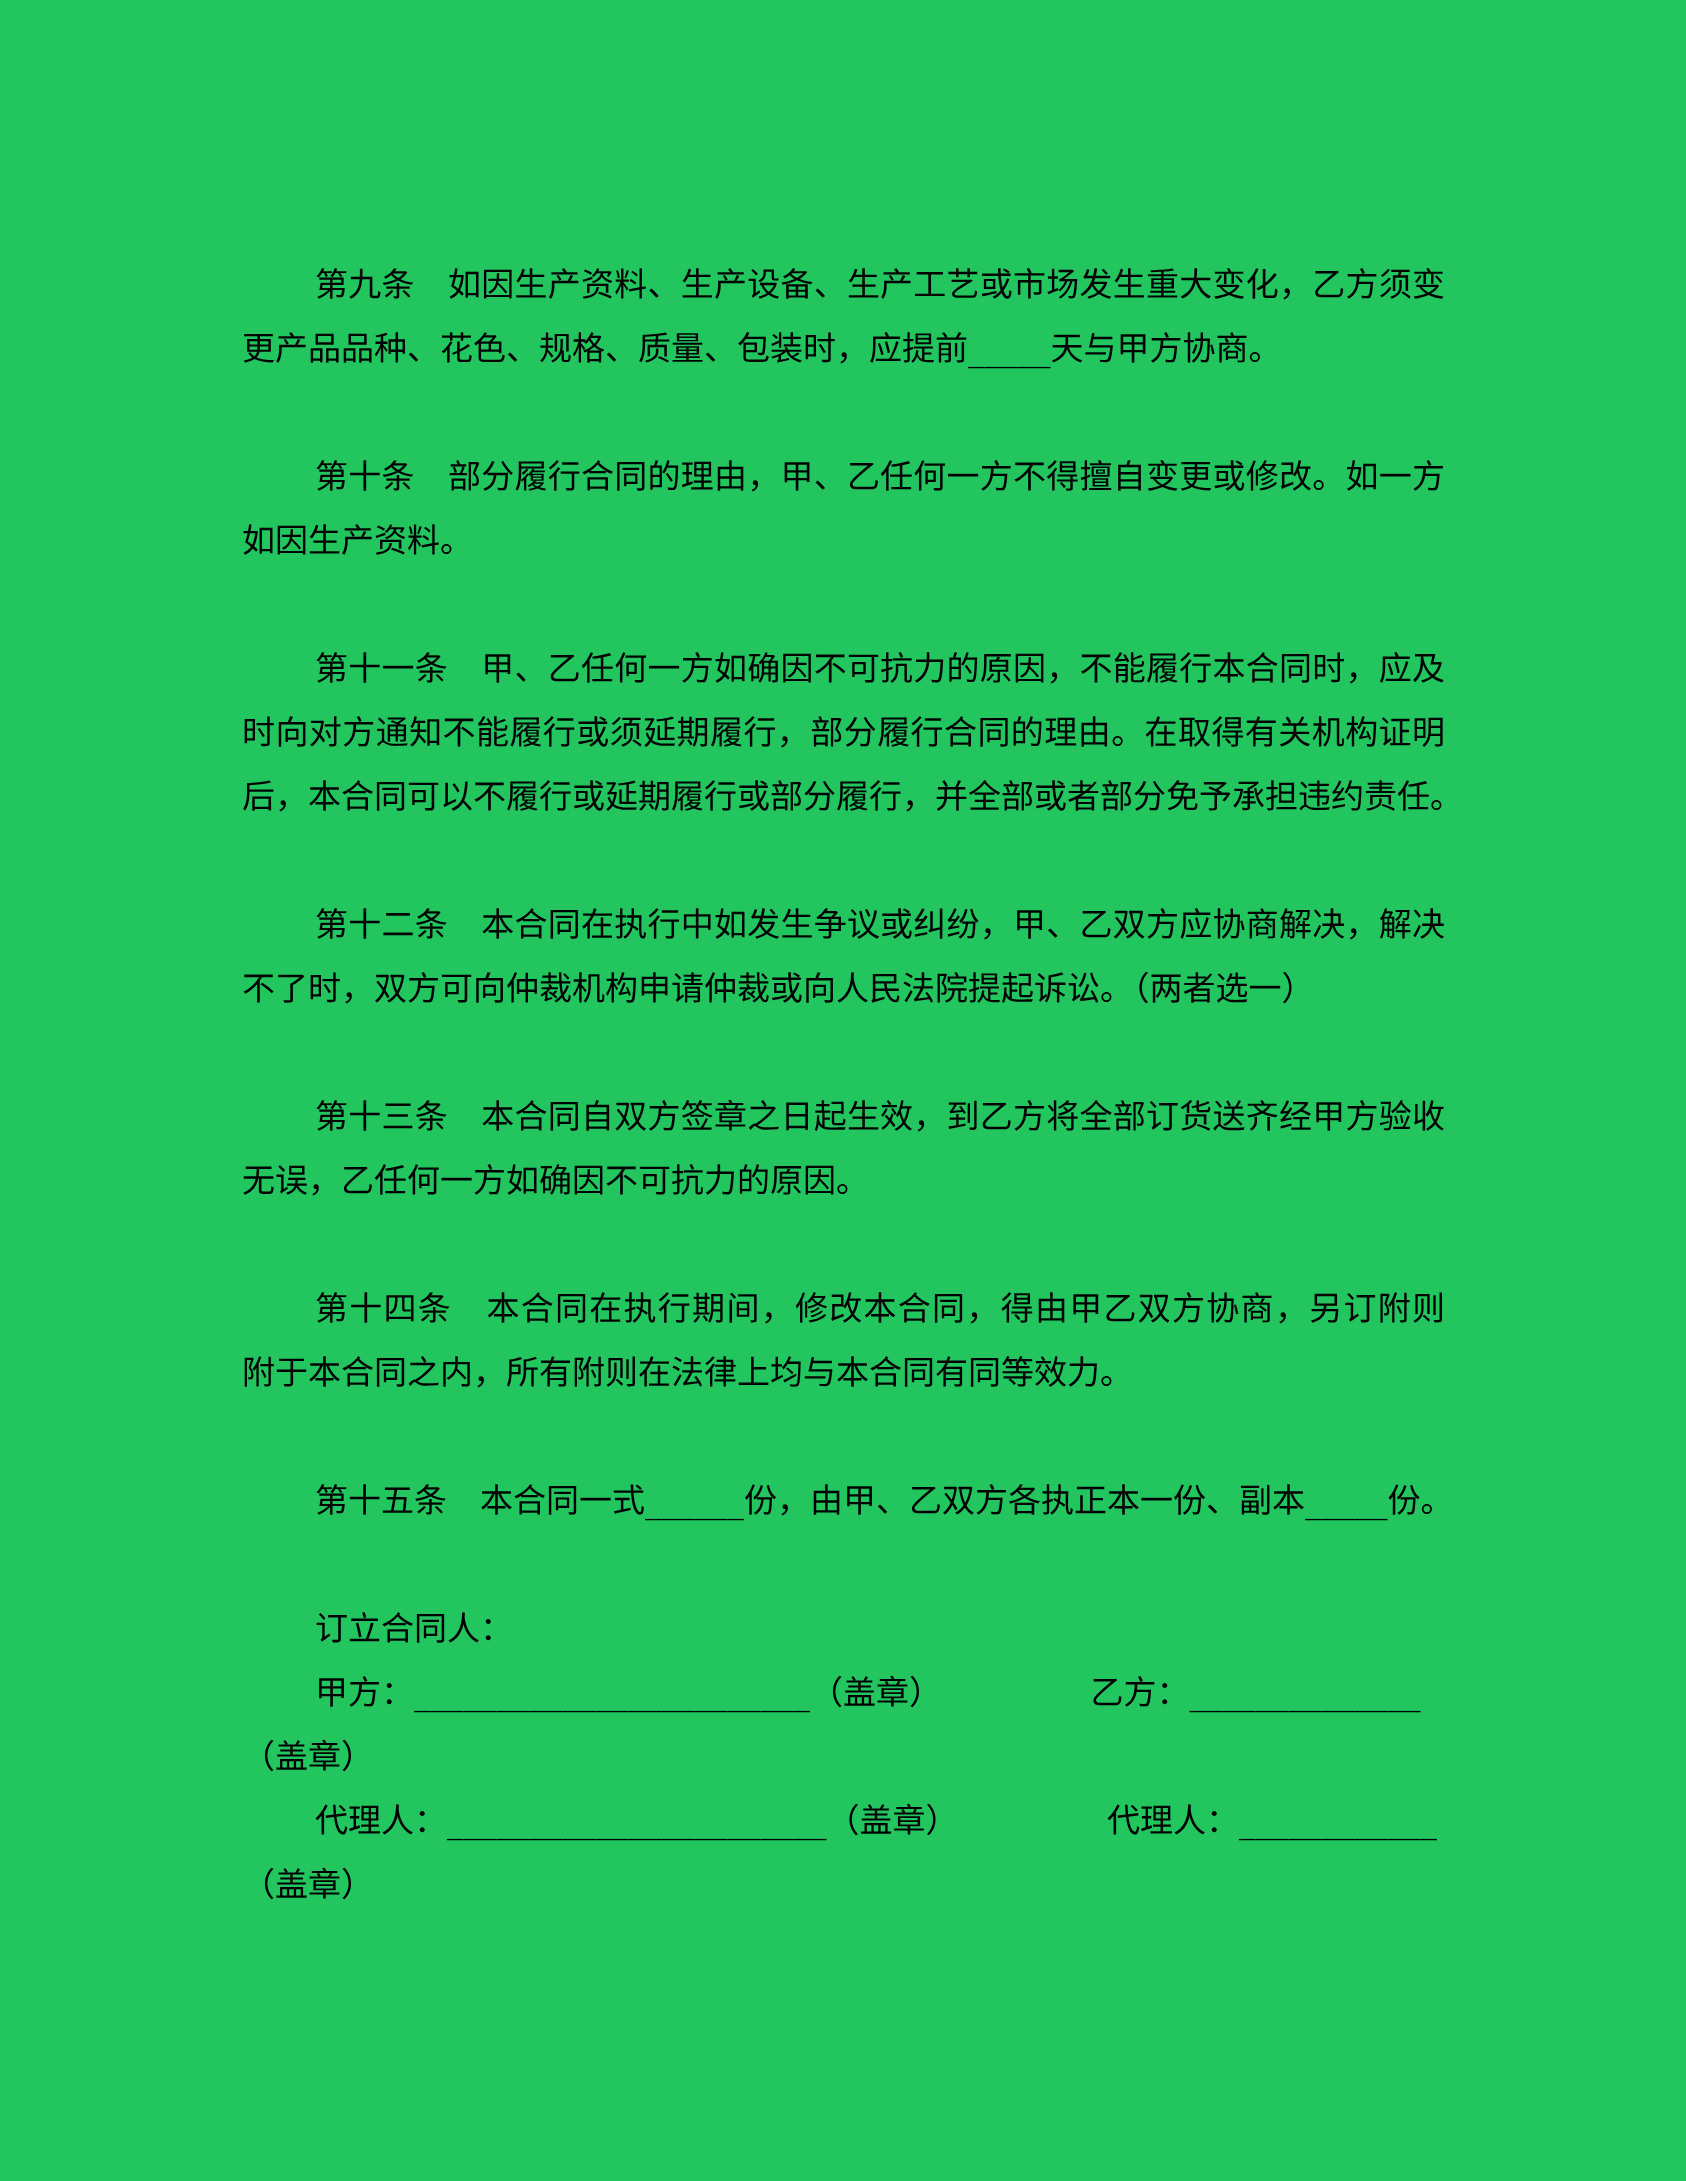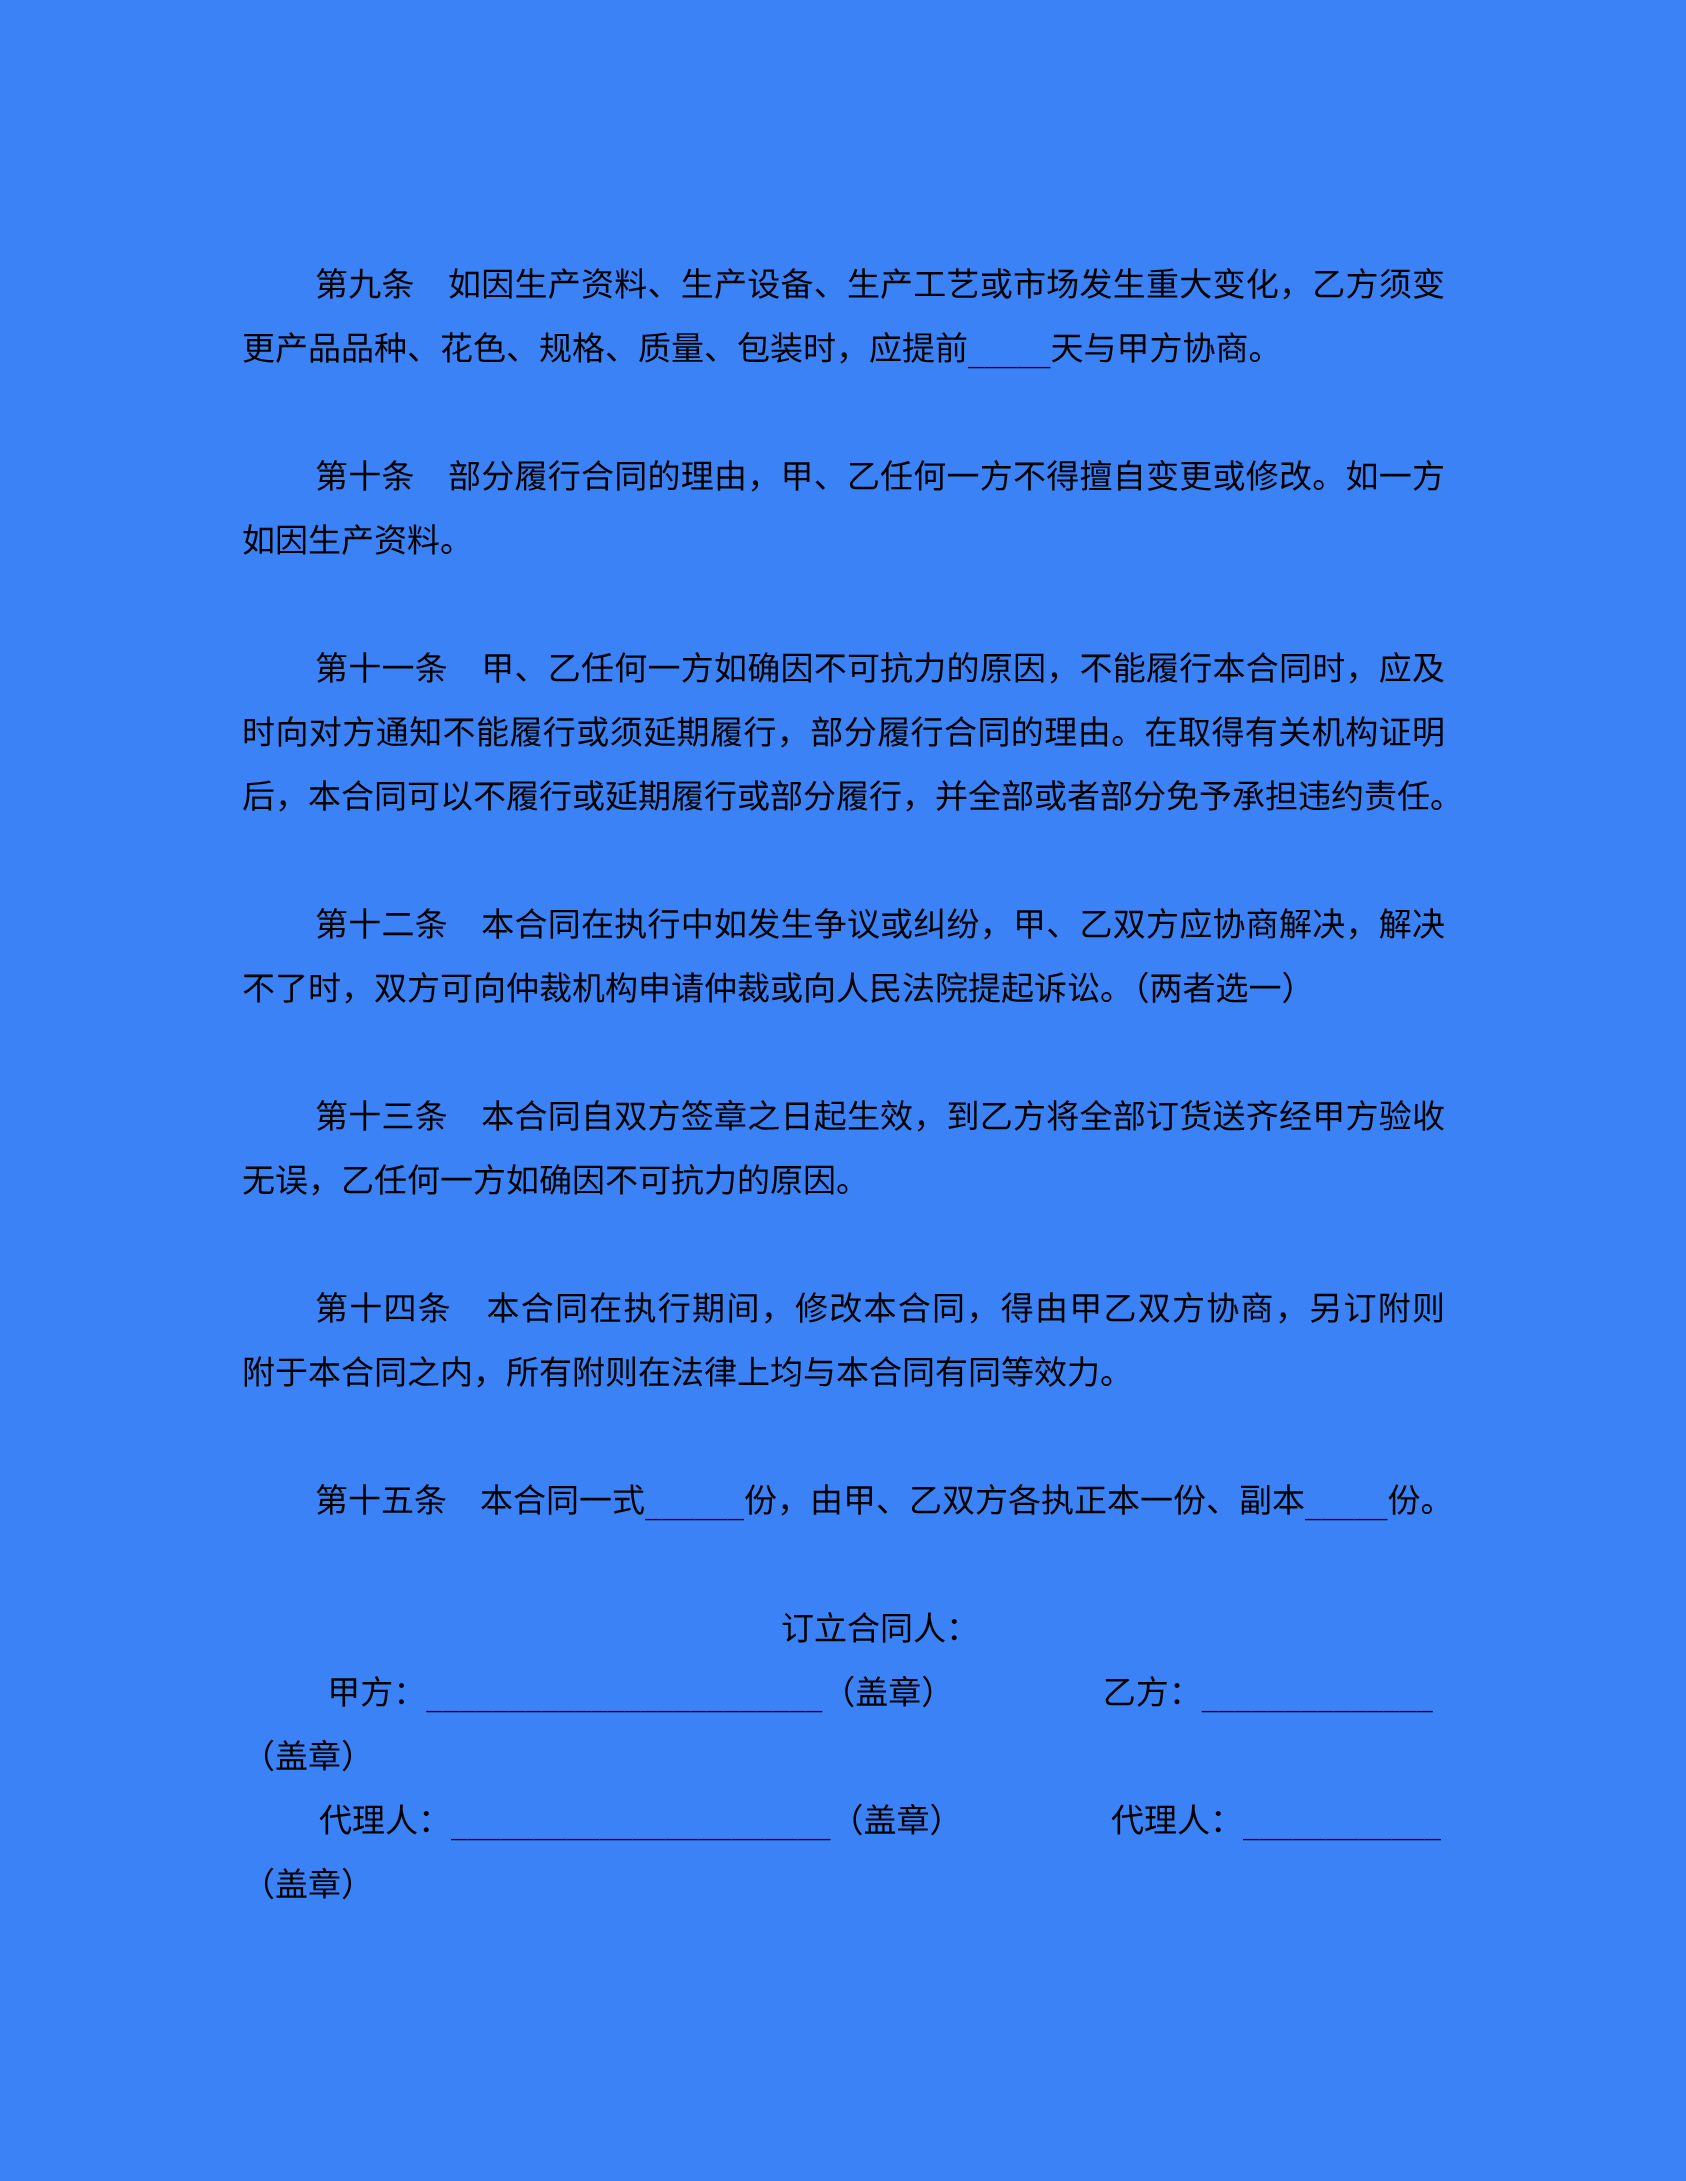--- a/index.html
+++ b/index.html
@@ -29,31 +29,30 @@
   .block:last-child {
     margin-bottom: 0;
   }
   .line {
     height: 64px;
     line-height: 64px;
     white-space: nowrap;
   }
   .line.indent {
     text-indent: 73px;
-    text-align: center;
   }
   .line.fill {
     text-align: justify;
     text-align-last: justify;
   }
 </style>
 </head>
 <body>
 
-<div class="page" style="background: #3b82f6;">
+<div class="page" style="background: #22c55e;">
   <div class="content" style="color: rgb(0, 0, 0);">
       <div class="block">
         <div class="line indent fill">第九条　如因生产资料、生产设备、生产工艺或市场发生重大变化，乙方须变</div>
         <div class="line">更产品品种、花色、规格、质量、包装时，应提前_____天与甲方协商。</div>
       </div>
       <div class="block">
         <div class="line indent fill">第十条　部分履行合同的理由，甲、乙任何一方不得擅自变更或修改。如一方</div>
         <div class="line">如因生产资料。</div>
       </div>
       <div class="block">

